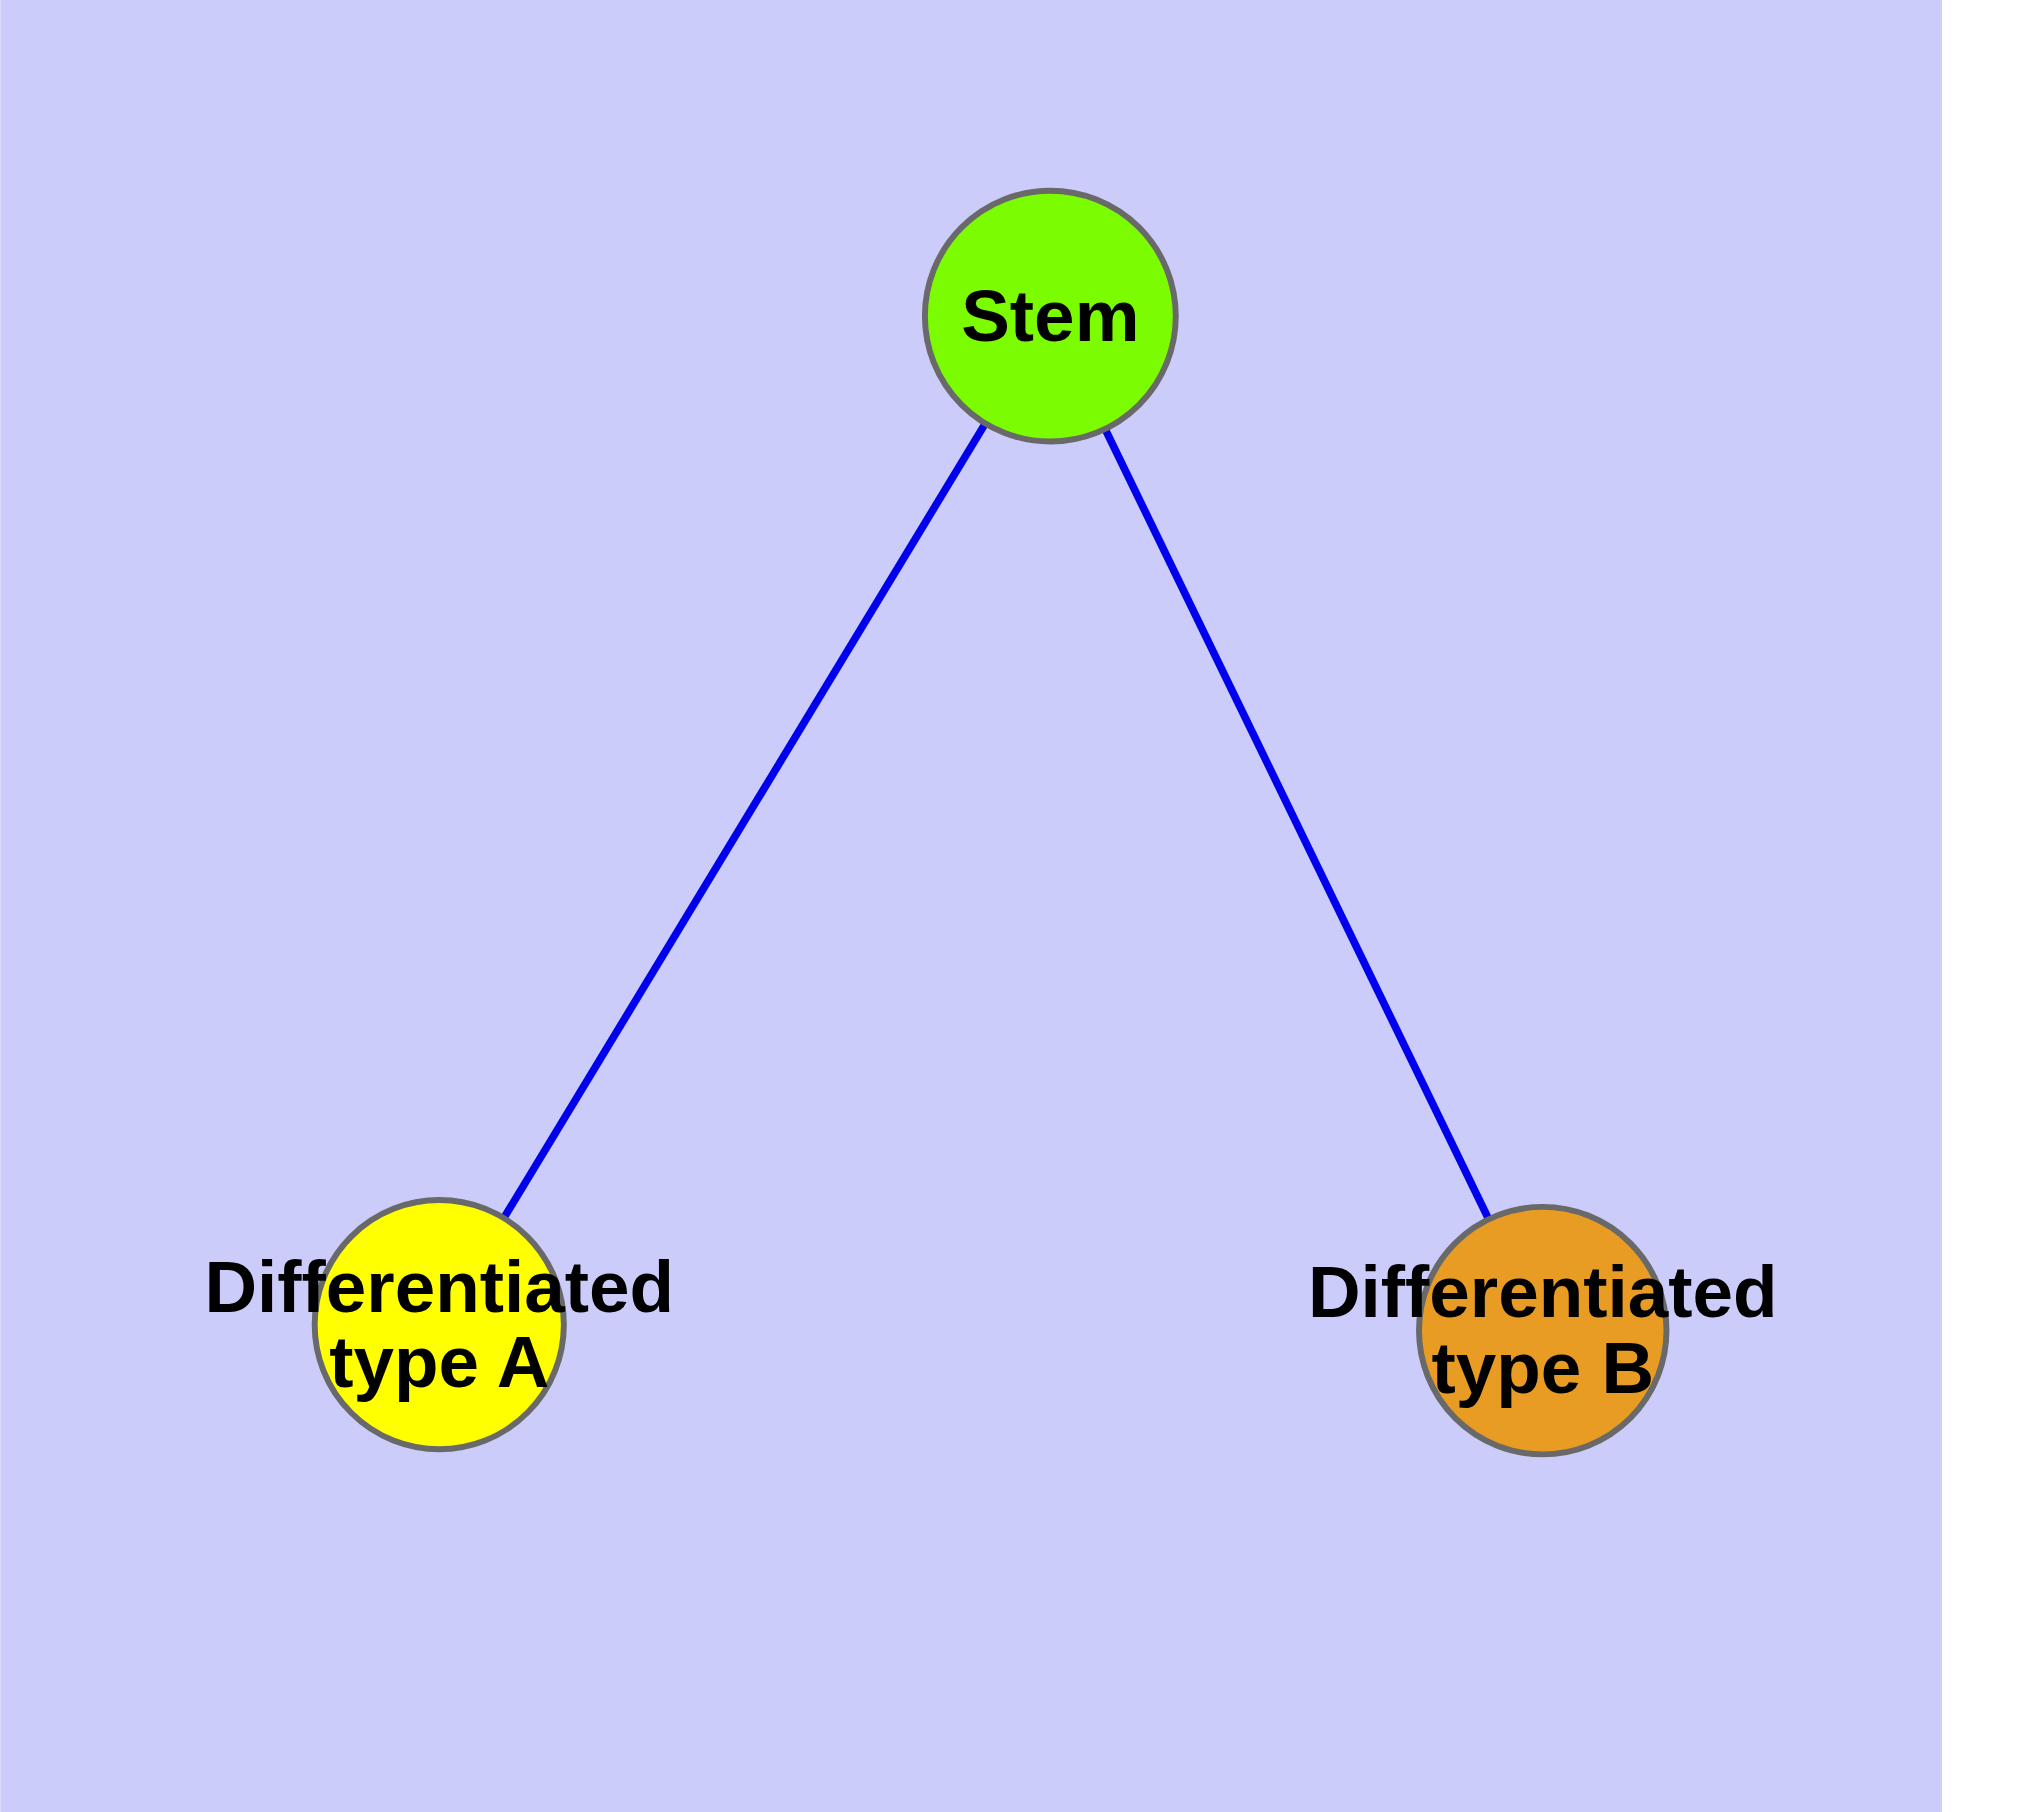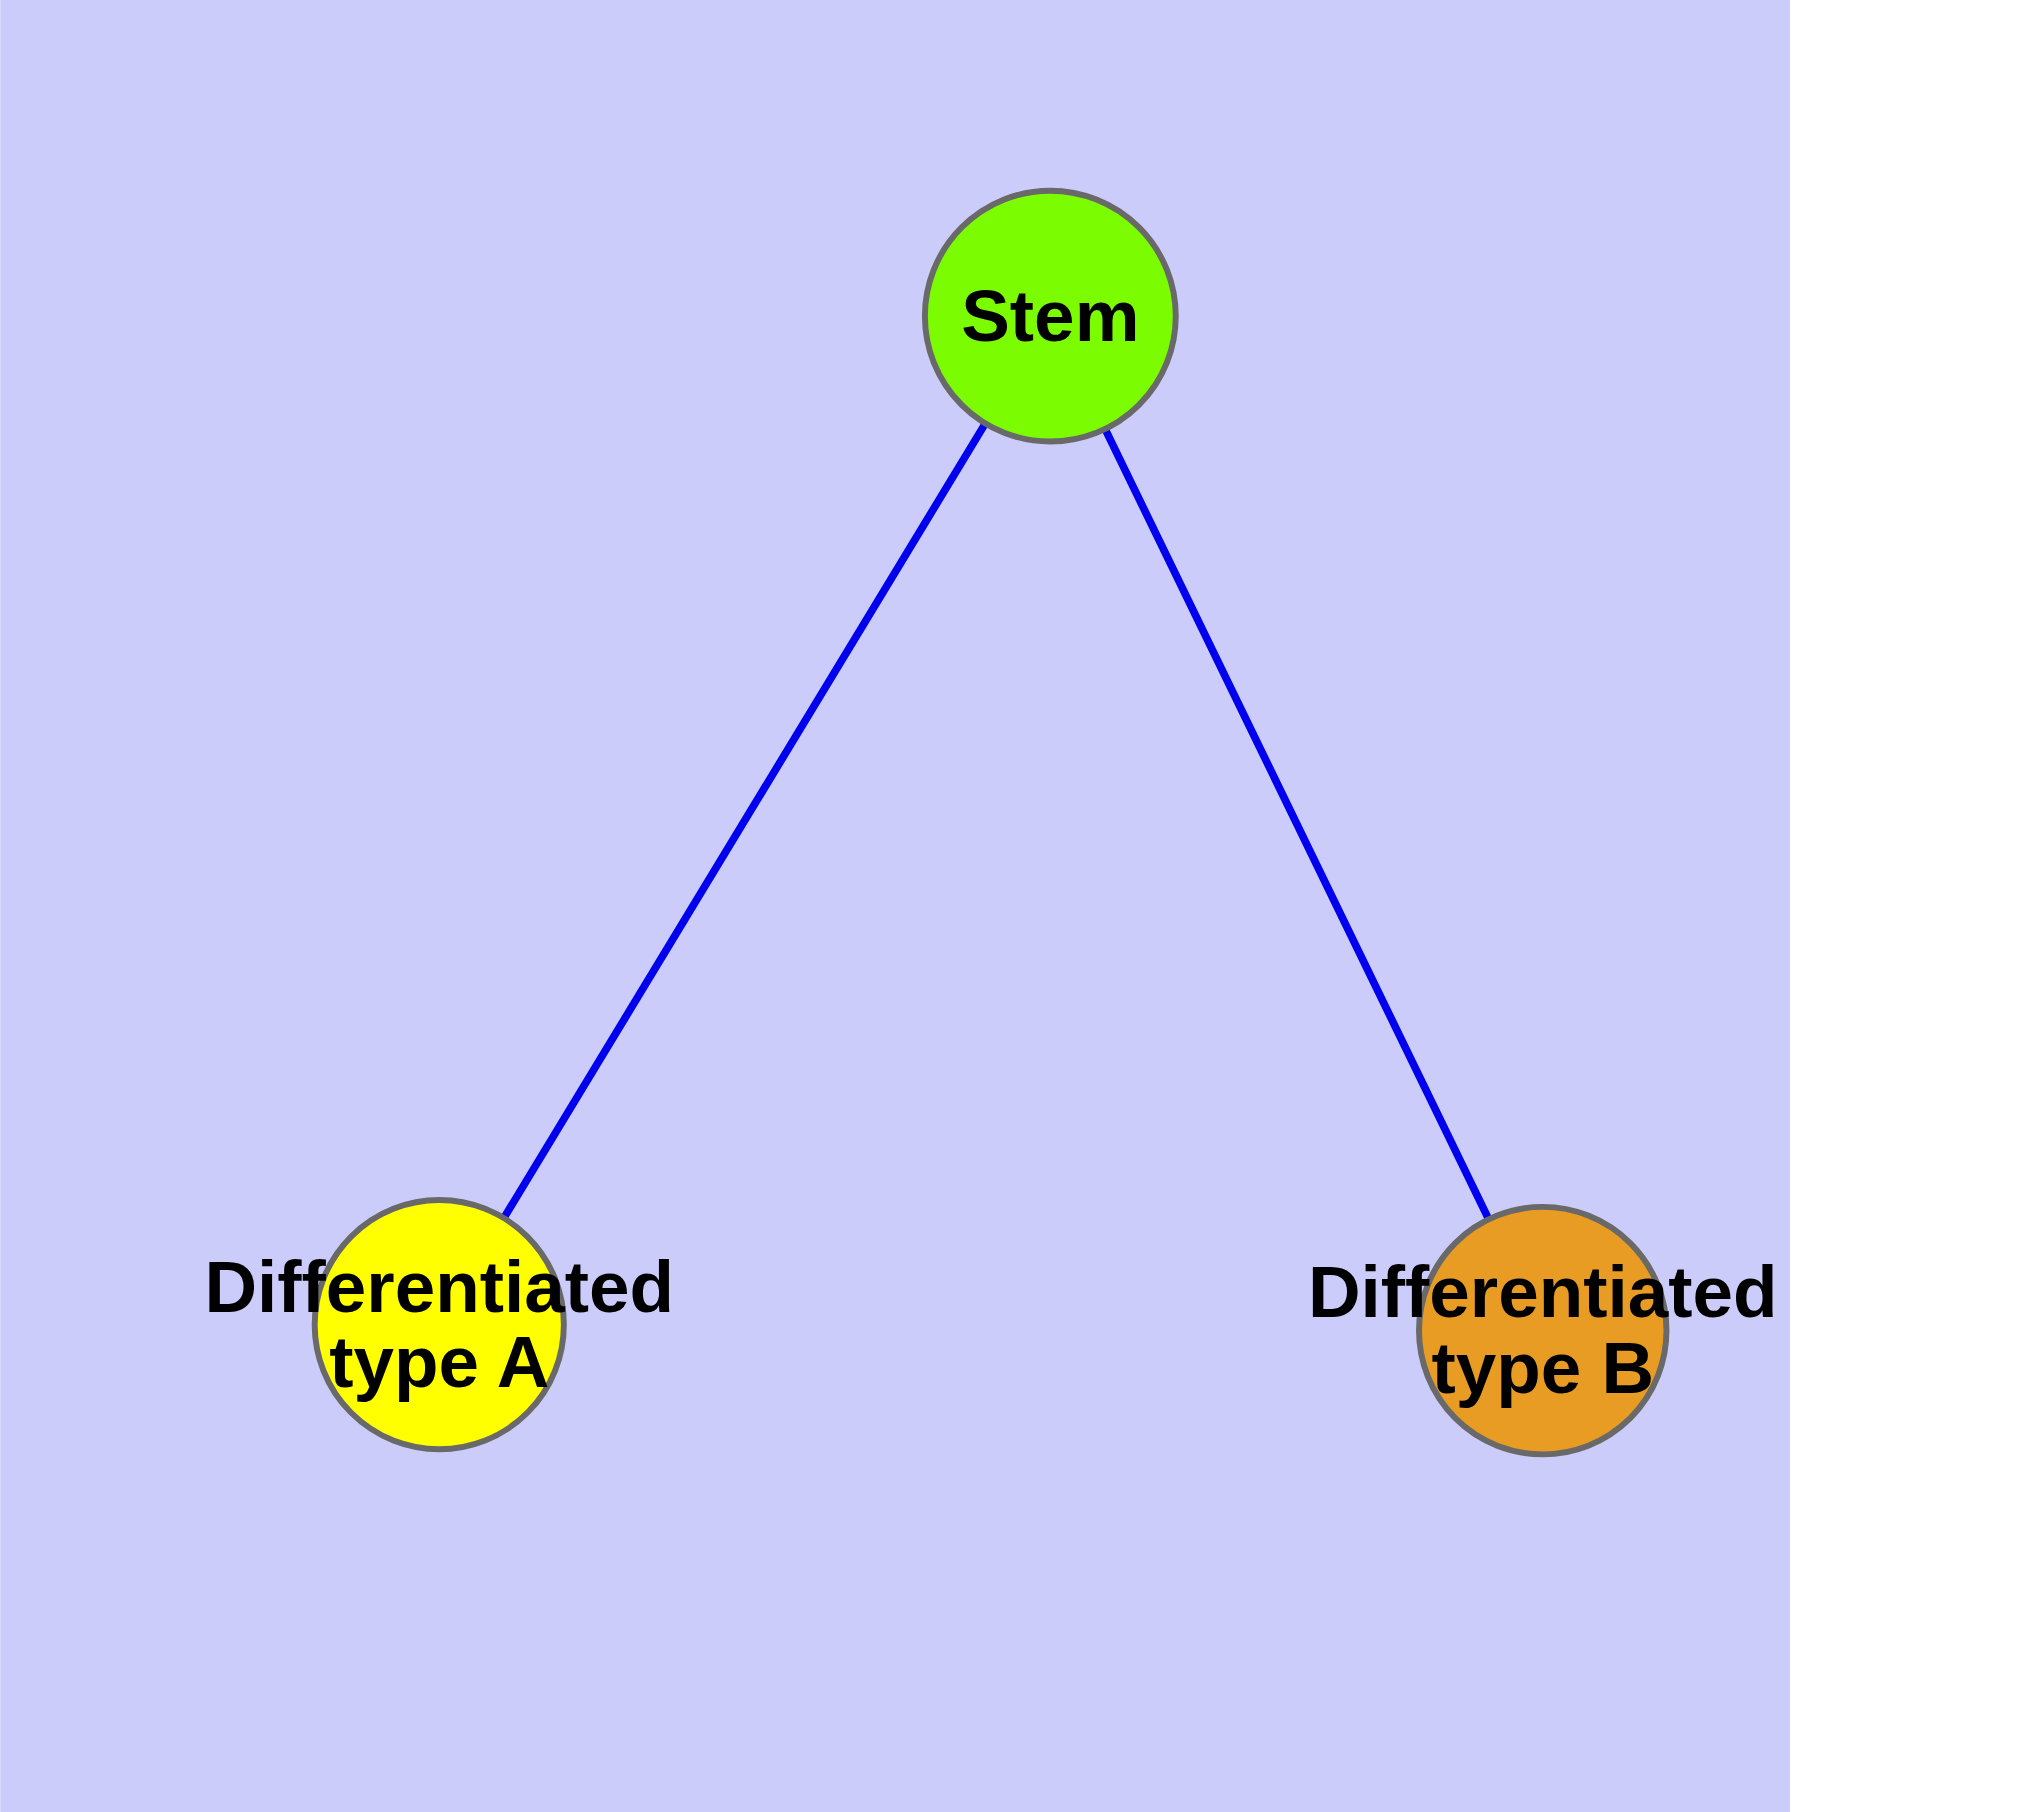--- a/index.html
+++ b/index.html
@@ -26,21 +26,21 @@
     font-family: "Liberation Sans", sans-serif;
     font-weight: bold;
     fill: #000000;
     text-anchor: middle;
     paint-order: normal;
   }
 </style>
 </head>
 <body>
 
-<div id="canvas" style="width: 1755px; height: 1812px; padding-left: 35px;">
+<div id="canvas" style="width: 1942px; height: 1812px;">
   <svg id="graph-svg" viewBox="0 0 2384 2138">
     <rect id="bg-rect" x="0" y="0" width="2384" height="2138" fill="#ccccfa"></rect>
 
     <g id="edge-layer">
       <line id="edge-0" x1="1239" y1="373" x2="518" y2="1563" stroke="#0000ee" stroke-width="9" stroke-linecap="butt"></line>
       <line id="edge-1" x1="1239" y1="373" x2="1820" y2="1570" stroke="#0000ee" stroke-width="9" stroke-linecap="butt"></line>
     </g>
 
     <g id="node-layer">
       <g id="node-0">

